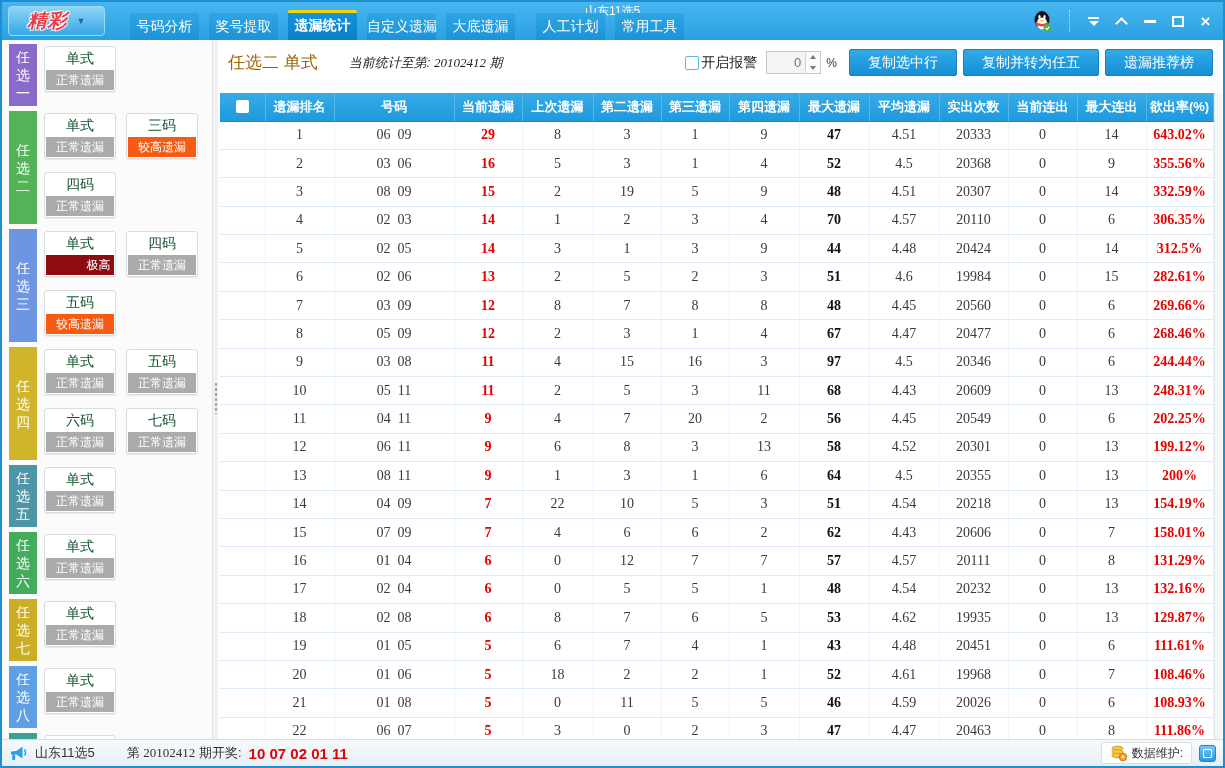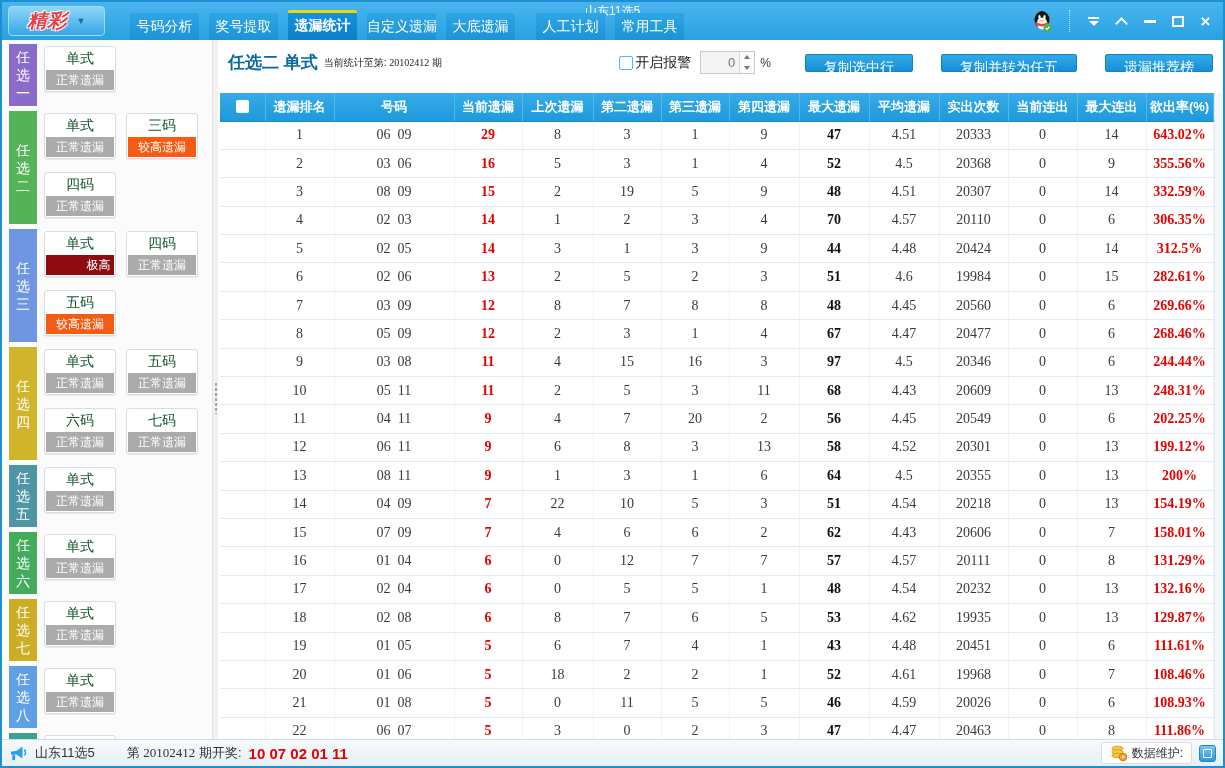--- a/index.html
+++ b/index.html
@@ -40,34 +40,34 @@
   .sbtn{width:72px;height:46px;background:#fff;border:1px solid #d8dde2;border-radius:3px;box-shadow:0 1px 1px rgba(0,0,0,.07);overflow:hidden;display:flex;flex-direction:column;cursor:pointer;}
   .sbtn-name{flex:1;display:flex;align-items:center;justify-content:center;font-size:14px;color:#14532d;}
   .sbtn-status{height:20px;line-height:20px;margin:0 1px 1px;text-align:center;font-size:12px;color:#fff;}
   .splitter{position:absolute;right:0;top:0;bottom:0;width:6px;background:#f1f1f1;border-left:1px solid #e4e4e4;cursor:col-resize;}
   .splitter::after{content:"";position:absolute;top:342px;left:1px;width:4px;height:32px;
     background-image:radial-gradient(circle,#9aa4ad 1.1px,transparent 1.4px);background-size:4px 5px;}
 
   
   .main{flex:1;display:flex;flex-direction:column;background:#fff;min-width:0;}
   .toolbar{height:45px;flex:none;display:flex;align-items:center;padding:0 10px;}
-  .main-title{color:#0369a1;font-weight:bold;font-size:17px;margin-right:6px;white-space:nowrap;}
-  .stat{font-size:10px;color:#222;white-space:nowrap;}
+  .main-title{color:#a16207;font-weight:normal;font-size:17px;margin-right:31px;white-space:nowrap;}
+  .stat{font-size:13px;color:#222;white-space:nowrap;font-style:italic;}
   .num{font-family:"Liberation Serif",serif;}
   .alarm{margin-left:auto;display:flex;align-items:center;gap:2px;cursor:pointer;}
   .chk{width:14px;height:14px;border:1px solid #54b7ee;background:#fff;border-radius:2px;}
   .alarm-label{font-size:14px;color:#222;}
   .spin{width:55px;height:23px;border:1px solid #c9c9c9;background:#f4f4f4;display:flex;margin-left:9px;}
   .spin-val{flex:1;text-align:right;line-height:21px;padding-right:4px;color:#777;font-size:13px;}
   .spin-btns{width:15px;display:flex;flex-direction:column;border-left:1px solid #d5d5d5;background:#fbfbfb;}
   .spin-up,.spin-down{flex:1;display:flex;align-items:center;justify-content:center;cursor:pointer;}
   .spin-up i{width:0;height:0;border-left:3px solid transparent;border-right:3px solid transparent;border-bottom:4px solid #777;}
   .spin-down i{width:0;height:0;border-left:3px solid transparent;border-right:3px solid transparent;border-top:4px solid #777;}
   .pct{font-size:12px;color:#333;margin:0 6px 0 5px;}
-  .tbtn{height:18px;line-height:25px;padding:0 18px;background:linear-gradient(180deg,#31aae8,#1690d5);border:1px solid #1482c4;color:#fff;font-size:14px;border-radius:2px;margin-left:28px;cursor:pointer;white-space:nowrap;}
+  .tbtn{height:27px;line-height:25px;padding:0 18px;background:linear-gradient(180deg,#31aae8,#1690d5);border:1px solid #1482c4;color:#fff;font-size:14px;border-radius:2px;margin-left:6px;cursor:pointer;white-space:nowrap;}
 
   
   .table-area{flex:1;display:flex;padding:8px 0 0 2px;min-height:0;}
   table{border-collapse:collapse;table-layout:fixed;flex:none;}
   thead th{height:28px;background:linear-gradient(180deg,#36abe7,#1e99dc);color:#fff;font-size:13px;font-weight:bold;border-right:1px solid #54b8ec;border-bottom:1px solid #1b8cc9;padding:0;white-space:nowrap;overflow:hidden;}
   .hcheck{width:13px;height:13px;background:#fff;border-radius:2px;margin:0 auto;cursor:pointer;}
   tbody td{height:28.4px;text-align:center;font-family:"Liberation Serif",serif;font-size:14px;color:#3a3a3a;border-bottom:1px solid #dcebf7;border-right:1px solid #eef4fa;padding:0;overflow:hidden;}
   tbody tr{cursor:pointer;}
   .c-num{white-space:pre;}
   .c-cur,.c-rate{color:#e10400;font-weight:bold;}

